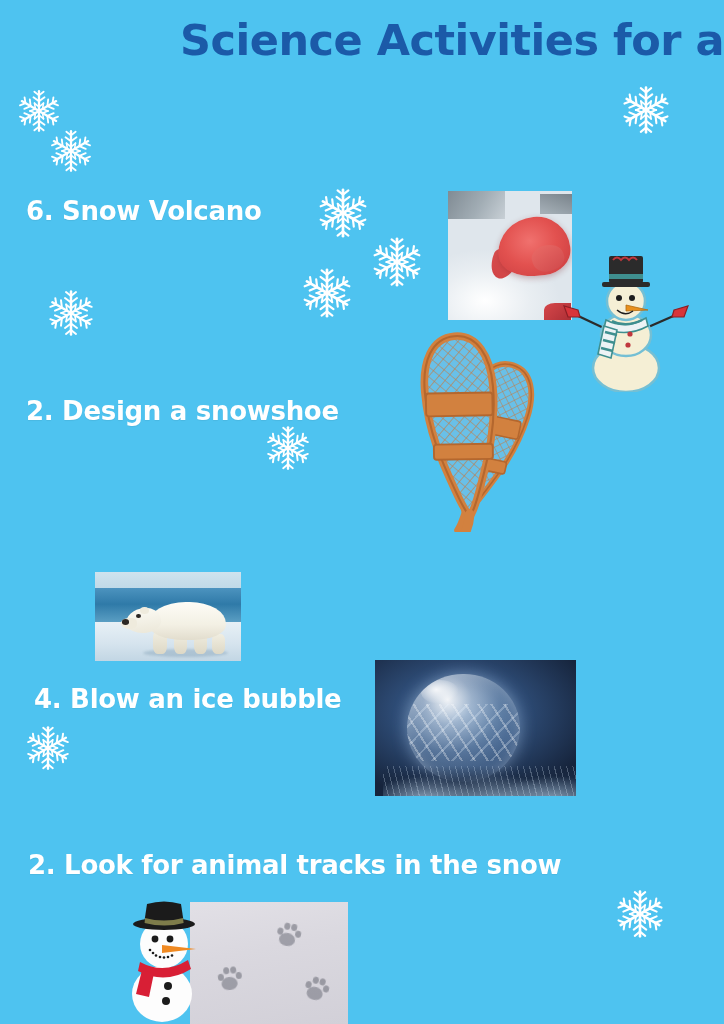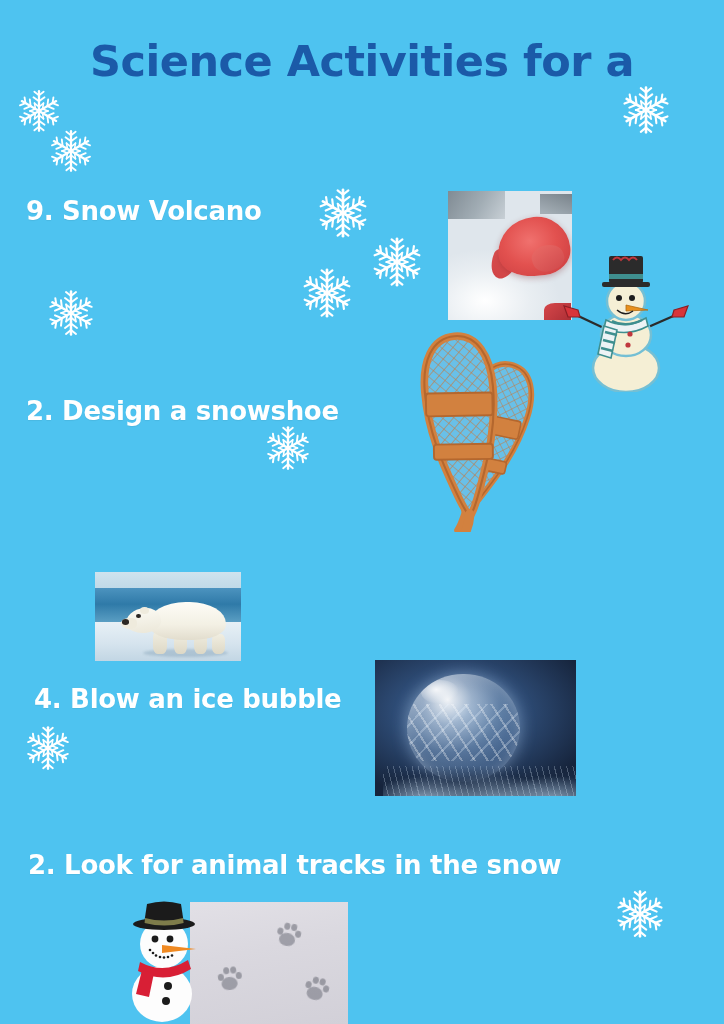--- a/index.html
+++ b/index.html
@@ -18,29 +18,28 @@
     overflow: hidden;
     background: #4EC3F0;
   }
 
   
   .title-main {
     position: absolute;
     left: 0;
     top: 18px;
     width: 724px;
-    text-align: center;
+    text-align: right;
     font-family: "DejaVu Sans", sans-serif;
     font-weight: 700;
     font-size: 43px;
     letter-spacing: -0.5px;
     color: #1B5AA8;
     line-height: 1.05;
     white-space: nowrap;
-    margin-top: 21px;
   }
   .title-sub {
     position: absolute;
     left: 0;
     top: 82px;
     width: 724px;
     text-align: center;
     font-family: "DejaVu Sans", sans-serif;
     font-weight: 700;
     font-style: italic;
@@ -849,21 +848,21 @@
             <line x1="50" y1="29" x2="62" y2="20" stroke="#FFFFFF" stroke-width="4" stroke-linecap="round"></line>
             <line x1="50" y1="41" x2="40" y2="33" stroke="#FFFFFF" stroke-width="3.4" stroke-linecap="round"></line>
             <line x1="50" y1="41" x2="60" y2="33" stroke="#FFFFFF" stroke-width="3.4" stroke-linecap="round"></line>
           </g>
         </svg>
       </div>
     </div>
 
   <div class="title-main">Science Activities for a</div>
 
-  <div class="item" id="item1">9. Snow Volcano</div>
+  <div class="item" id="item1">6. Snow Volcano</div>
   <div class="item" id="item2">2. Design a snowshoe</div>
   <div class="item" id="item4">4. Blow an ice bubble</div>
   <div class="item" id="item5">2. Look for animal tracks in the snow</div>
 
   <div class="photo" id="photo-volcano">
     <div class="volcano-bg"></div>
     <div class="volcano-dark1"></div>
     <div class="volcano-dark2"></div>
     <div class="volcano-drip1"></div>
     <div class="volcano-foam"></div>

